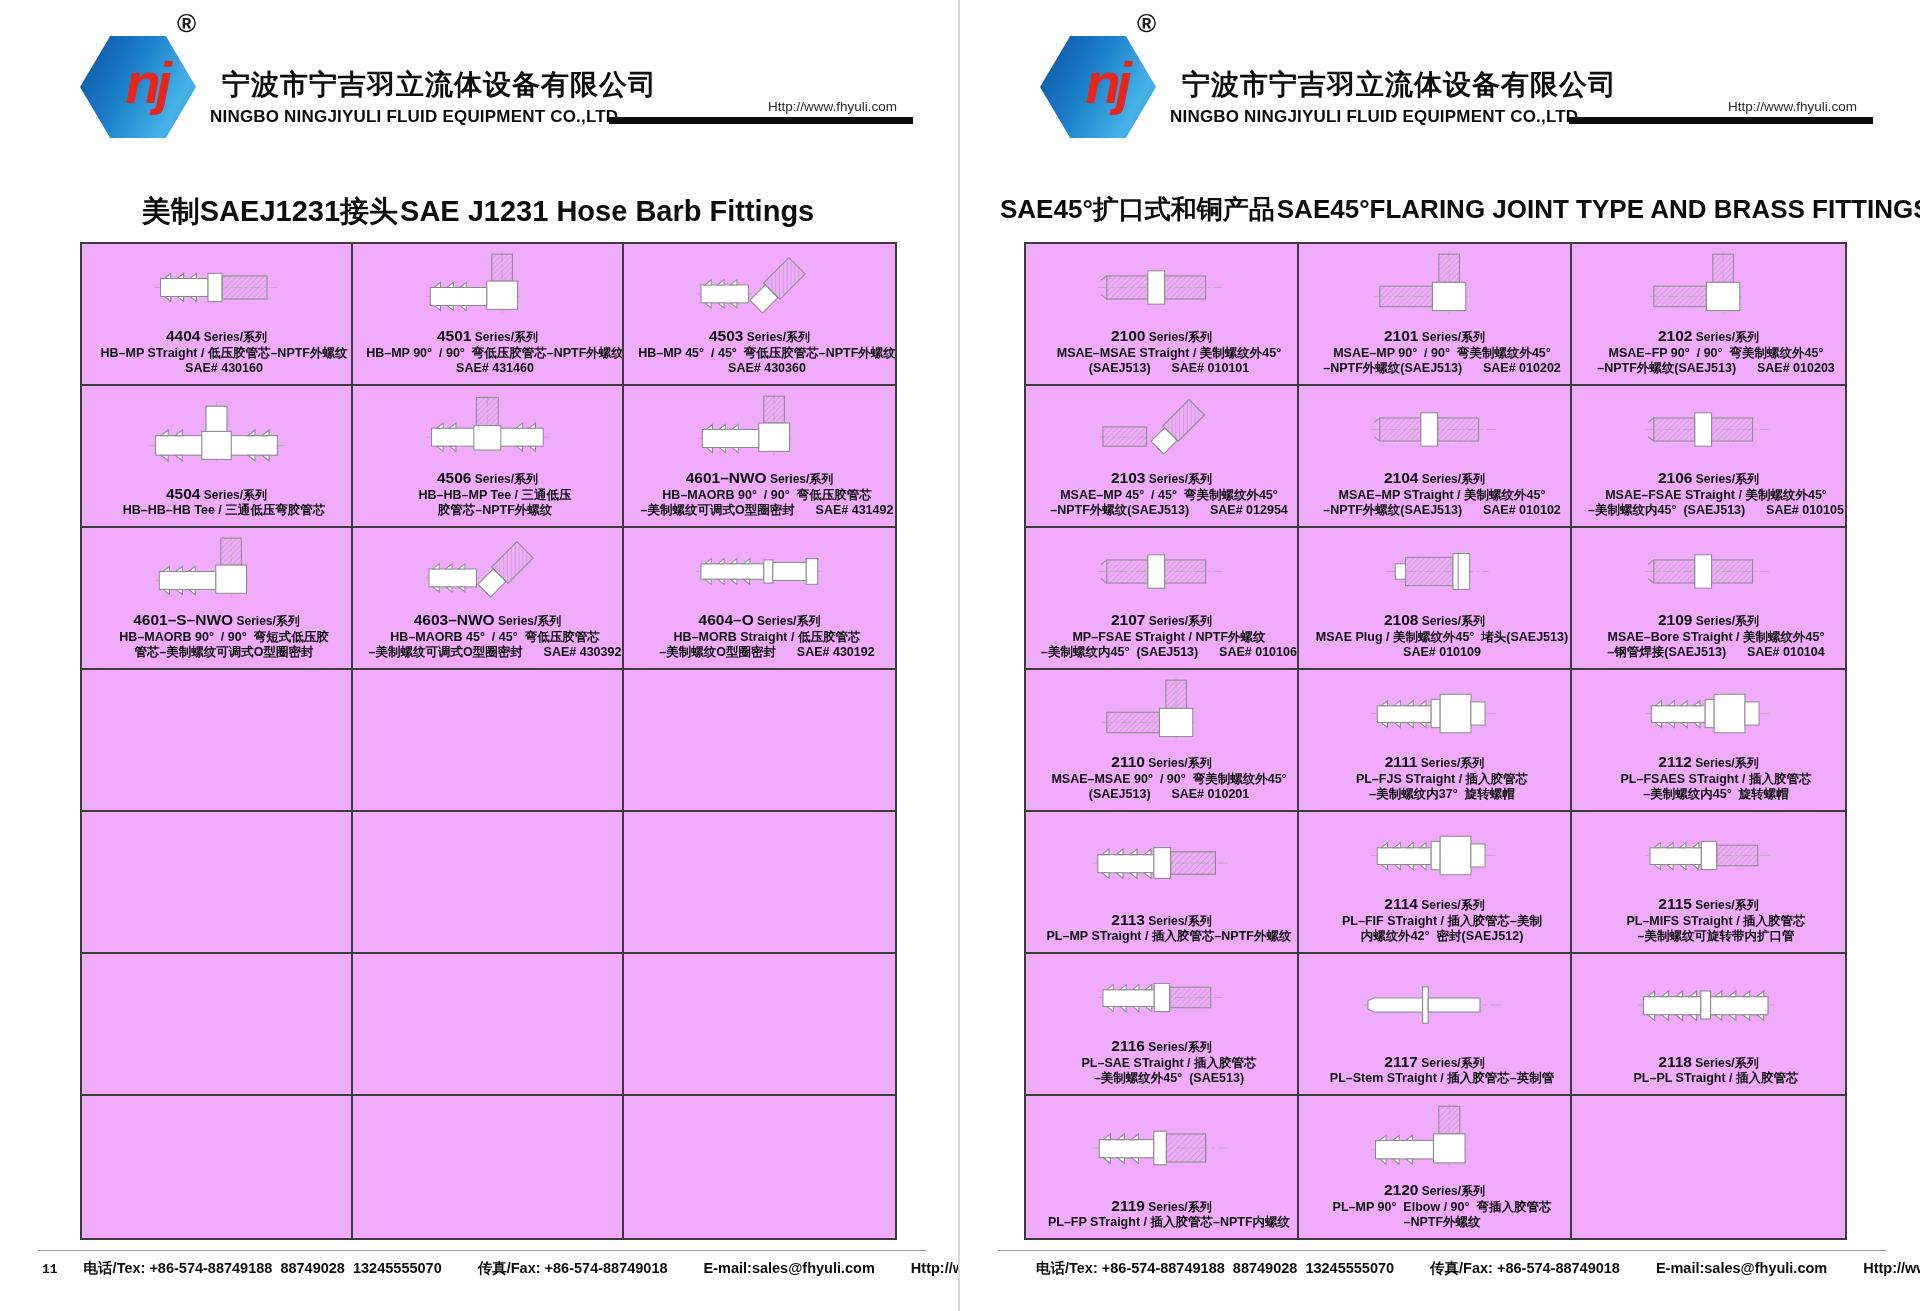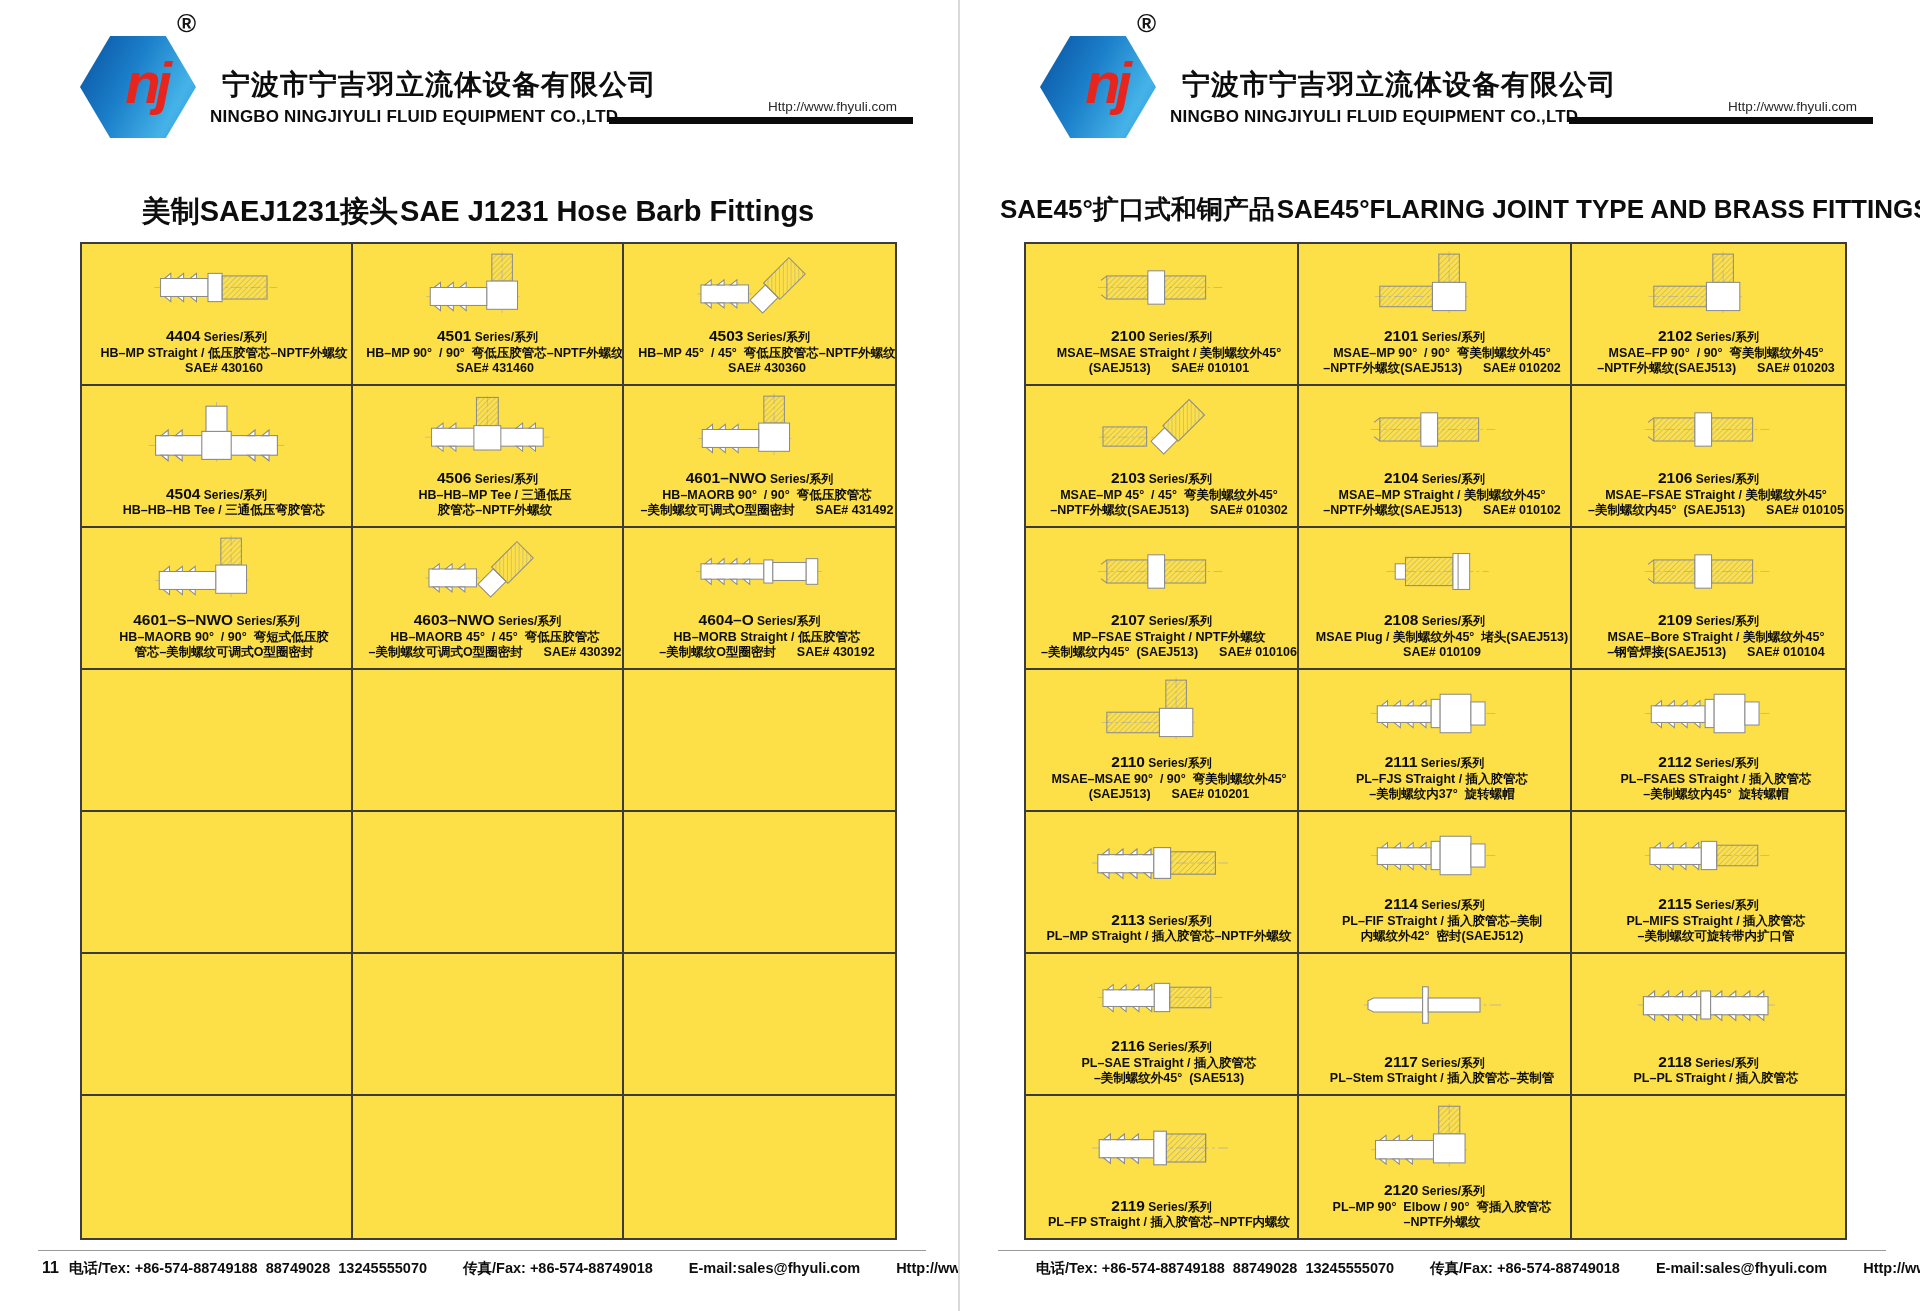--- a/index.html
+++ b/index.html
@@ -29,21 +29,21 @@
   
   .title{position:absolute;left:40px;width:876px;top:192px;text-align:center;
     font-weight:bold;white-space:nowrap;}
   .page.left .title{font-size:29px;}
   .page.right .title{font-size:26px;}
   .title .t-en{margin-left:2px;}
 
   
   .grid{position:absolute;top:242px;height:994px;display:grid;
     grid-template-columns:repeat(3,1fr);grid-template-rows:repeat(7,1fr);
-    border:2px solid #3c3c3c;background:#fde047;}
+    border:2px solid #3c3c3c;background:#f0abfc;}
   .page.left .grid{left:80px;width:813px;}
   .page.right .grid{left:64px;width:819px;}
   .cell{border-right:2px solid #3c3c3c;border-bottom:2px solid #3c3c3c;
     display:flex;flex-direction:column;align-items:center;justify-content:flex-end;
     padding:5px 3px 7px;overflow:hidden;min-height:0;}
   .cell:nth-child(3n){border-right:none;}
   .cell:nth-child(n+19){border-bottom:none;}
   .draw{flex:1 1 auto;width:100%;display:flex;align-items:center;justify-content:center;min-height:0;}
   .draw svg{height:100%;max-height:84px;width:auto;max-width:96%;}
   .ptxt{flex:0 0 auto;text-align:center;line-height:1.26;}
@@ -58,21 +58,21 @@
   .cell svg .cl{stroke:#ababab;stroke-width:1;stroke-dasharray:16 5 4 5;}
 
   
   .foot-rule{position:absolute;left:38px;right:34px;top:1250px;height:1px;background:#9b9b9b;}
   .footer{position:absolute;top:1259px;display:flex;align-items:baseline;
     font-size:14.5px;font-weight:bold;white-space:pre;}
   .page.left .footer{left:42px;right:36px;}
   .page.right .footer{left:76px;right:40px;}
   .footer>span{margin-right:36px;}
   .footer>span:last-child{margin-right:0;}
-  .footer .fpn{font-size:16px;margin-right:10px;}
+  .footer .fpn{font-size:13px;margin-right:26px;font-family:Liberation Mono, monospace;}
   .hatch-defs{position:absolute;width:0;height:0;}
 </style>
 </head>
 <body>
 
 <svg class="hatch-defs" aria-hidden="true">
   <defs>
     <pattern id="hatchp" width="6" height="6" patternUnits="userSpaceOnUse" patternTransform="rotate(45)">
       <line x1="0" y1="0" x2="0" y2="6" stroke="#9d9d9d" stroke-width="1.4"></line>
     </pattern>
@@ -389,21 +389,21 @@
             <rect class="th" x="14" y="56" width="68" height="30"></rect>
             <g transform="rotate(-45 115 72)">
               <rect class="bd" x="92" y="58" width="30" height="28"></rect>
               <rect class="th" x="122" y="54" width="58" height="34"></rect>
             </g>
           </svg>
         </div>
         <div class="ptxt">
           <div class="pnum">2103<span class="ser"> Series/系列</span></div>
           <div class="pline">MSAE–MP 45°  / 45°  弯美制螺纹外45°</div>
-          <div class="pline">–NPTF外螺纹(SAEJ513)      SAE# 010302</div>
+          <div class="pline">–NPTF外螺纹(SAEJ513)      SAE# 012954</div>
         </div>
       </div>
       <div class="cell">
         <div class="draw">
           <svg viewBox="0 0 210 120" preserveAspectRatio="xMidYMid meet">
             <line class="cl" x1="6" y1="60" x2="200" y2="60"></line>
             <path class="ln" d="M20,42 l-9,7 M20,78 l-9,-7"></path>
             <rect class="th" x="20" y="42" width="64" height="36"></rect>
             <rect class="bd" x="84" y="34" width="26" height="52"></rect>
             <rect class="th" x="110" y="42" width="64" height="36"></rect>

